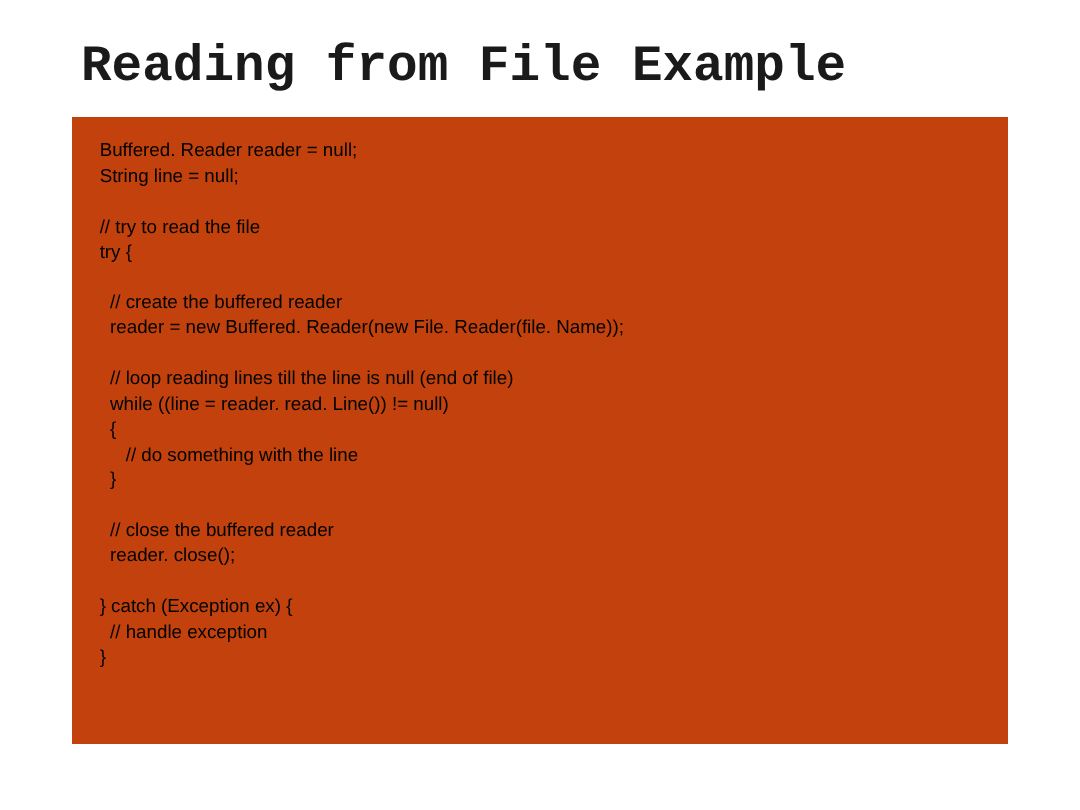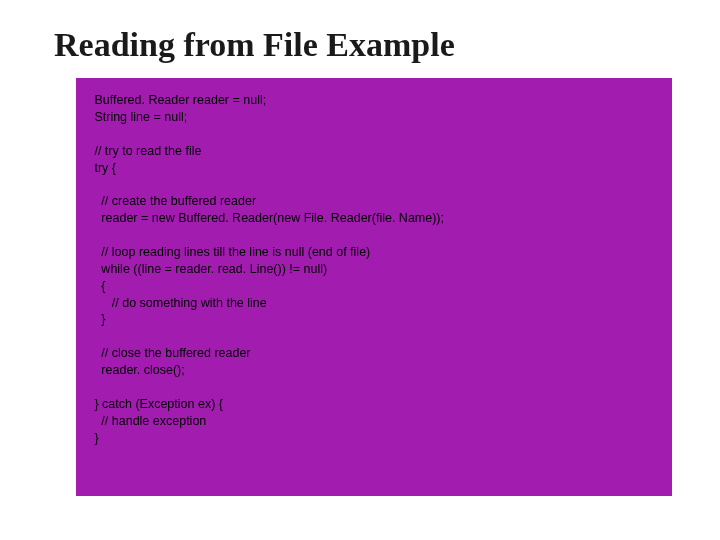--- a/index.html
+++ b/index.html
@@ -12,35 +12,34 @@
   }
   .slide {
     width: 100%;
     height: 100%;
     padding: 26px 48px 0 48px;
   }
   .title {
     font-size: 34px;
     font-weight: 900;
     color: #1a1a1a;
-    font-family: Liberation Serif, serif;
+    font-family: Liberation Mono, monospace;
     letter-spacing: 0px;
     margin-bottom: 14px;
     margin-left: 6px;
   }
   .codeblock {
-    background: #a21caf;
+    background: #c2410c;
     padding: 14px 8px 14px 8px;
     font-size: 12.5px;
     line-height: 1.35;
     color: #000;
     font-family: Arial, Helvetica, sans-serif;
     white-space: pre;
     min-height: 418px;
-    margin-left: 28px;
   }
 </style>
 </head>
 <body>
 
 <div class="slide">
   <h1 class="title">Reading from File Example</h1>
   <div class="codeblock">   Buffered. Reader reader = null;
    String line = null;
 

